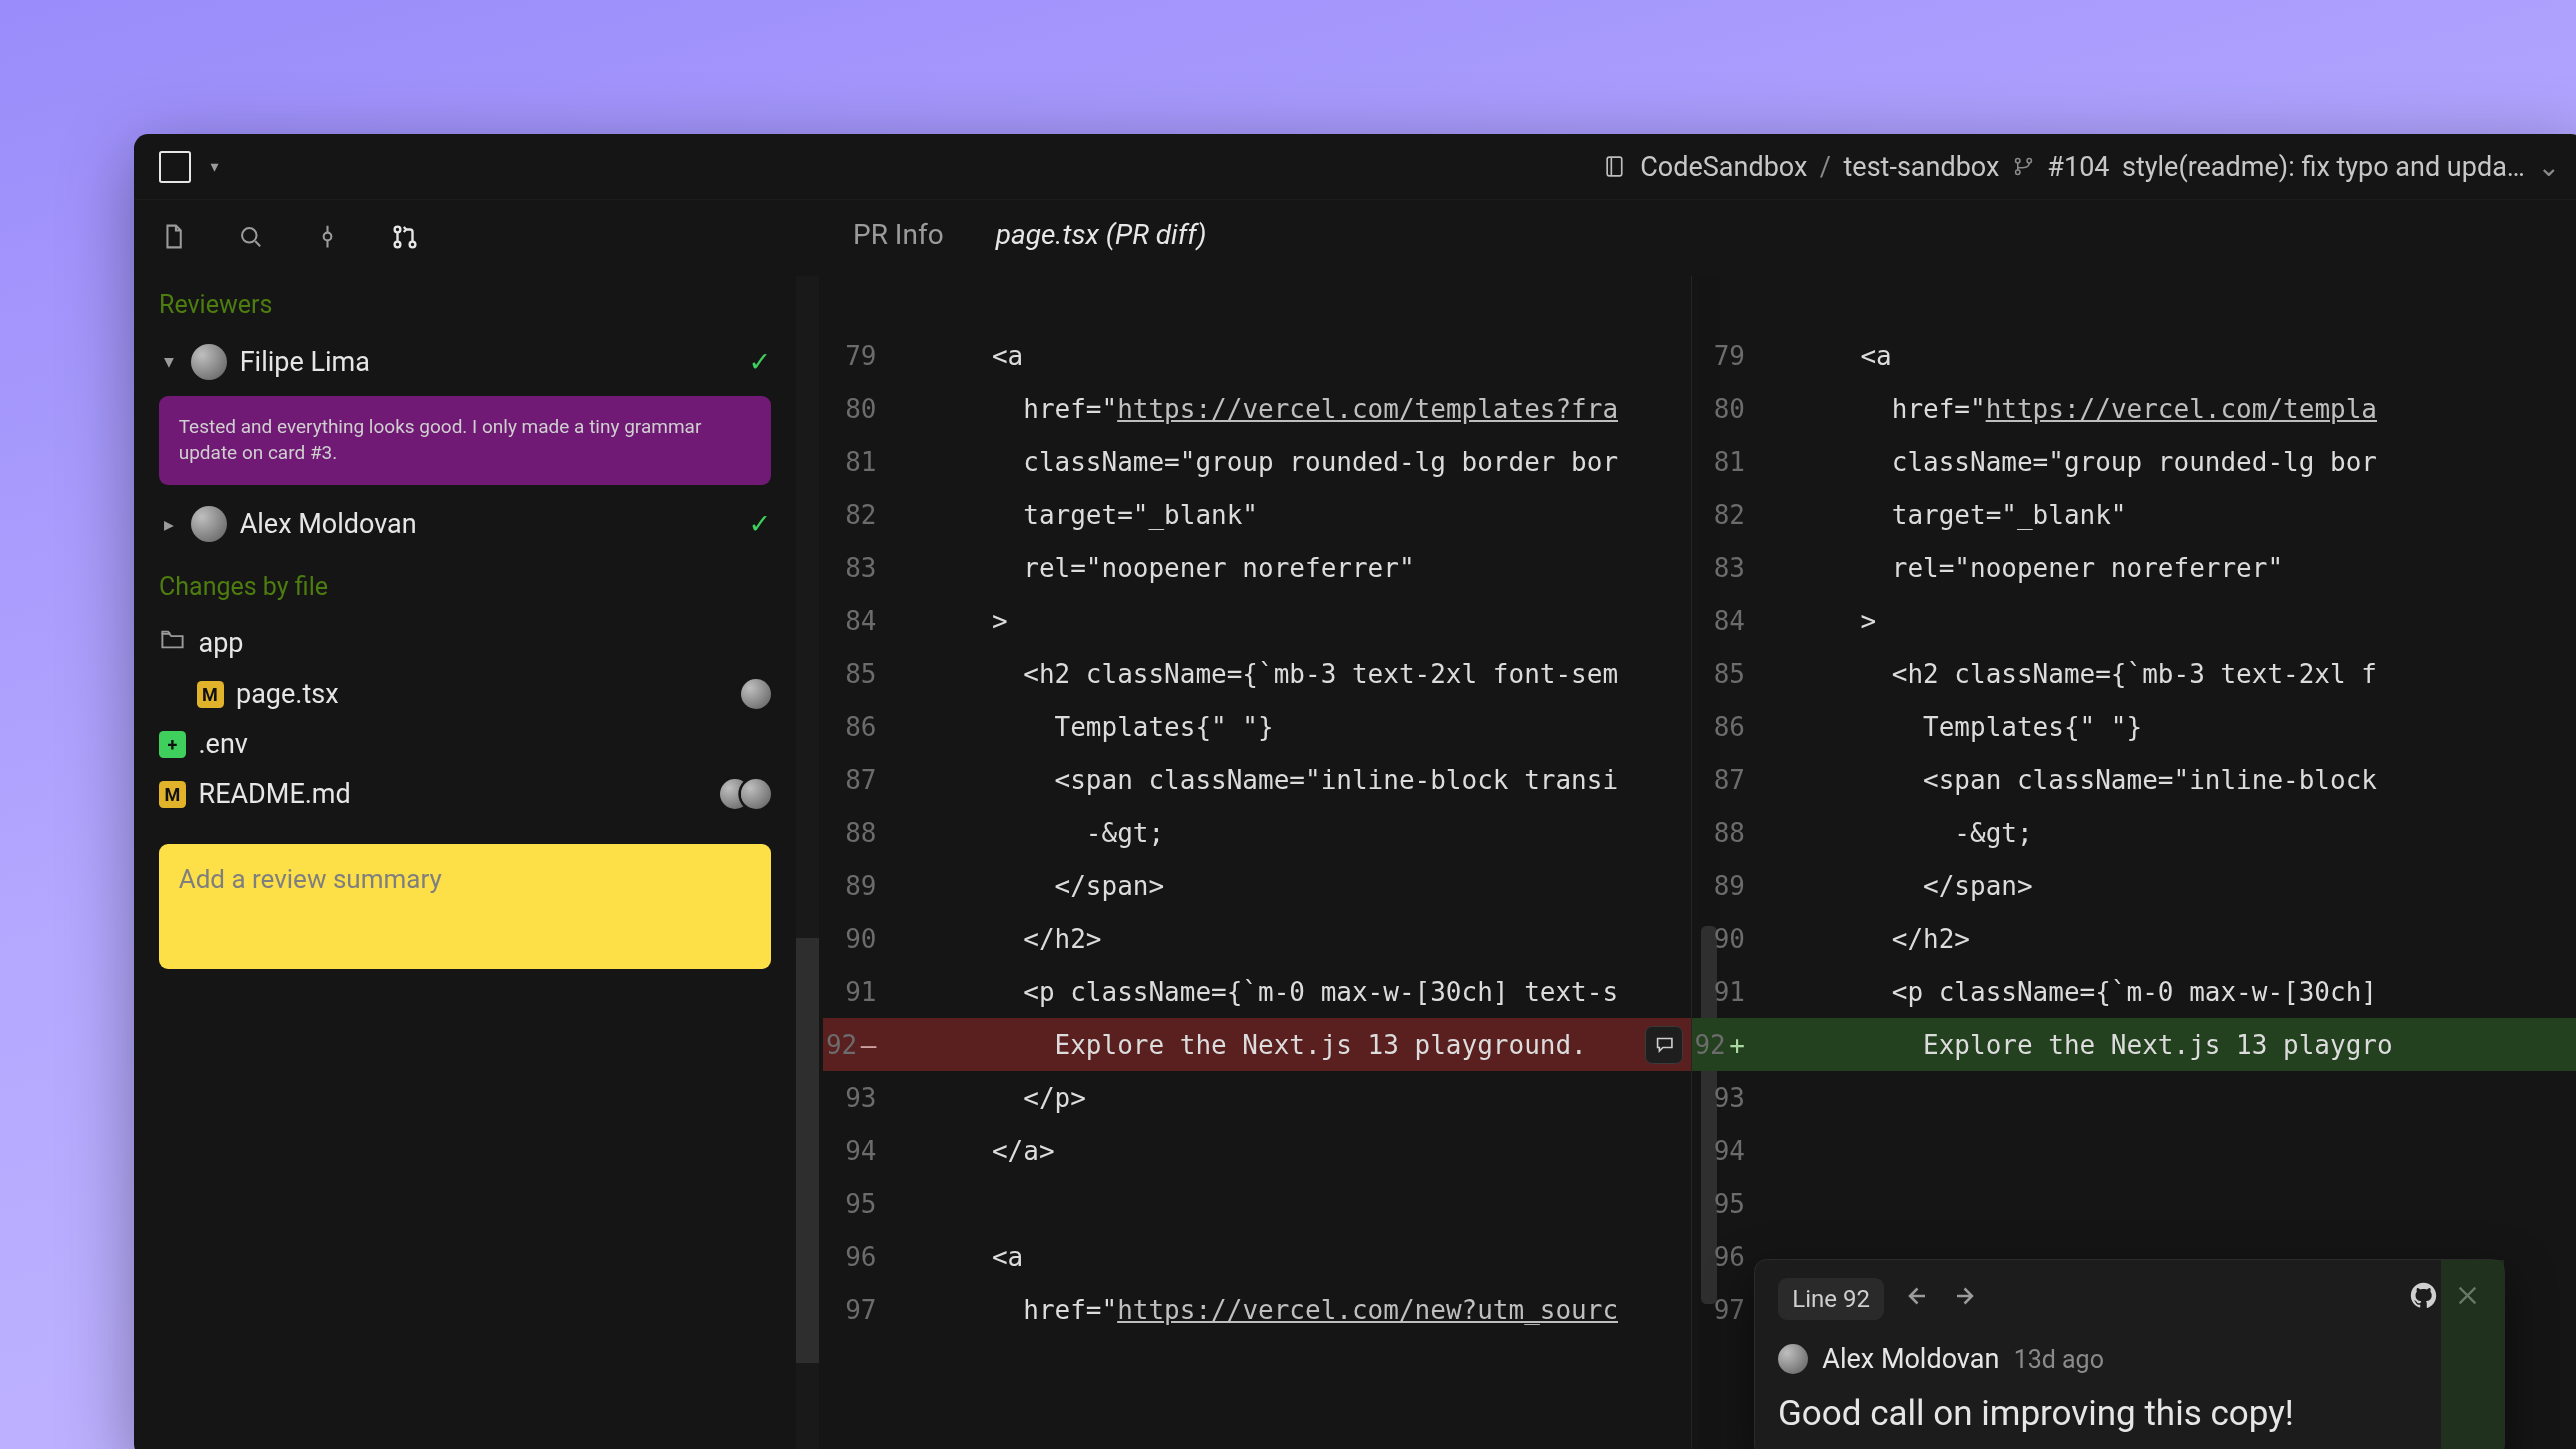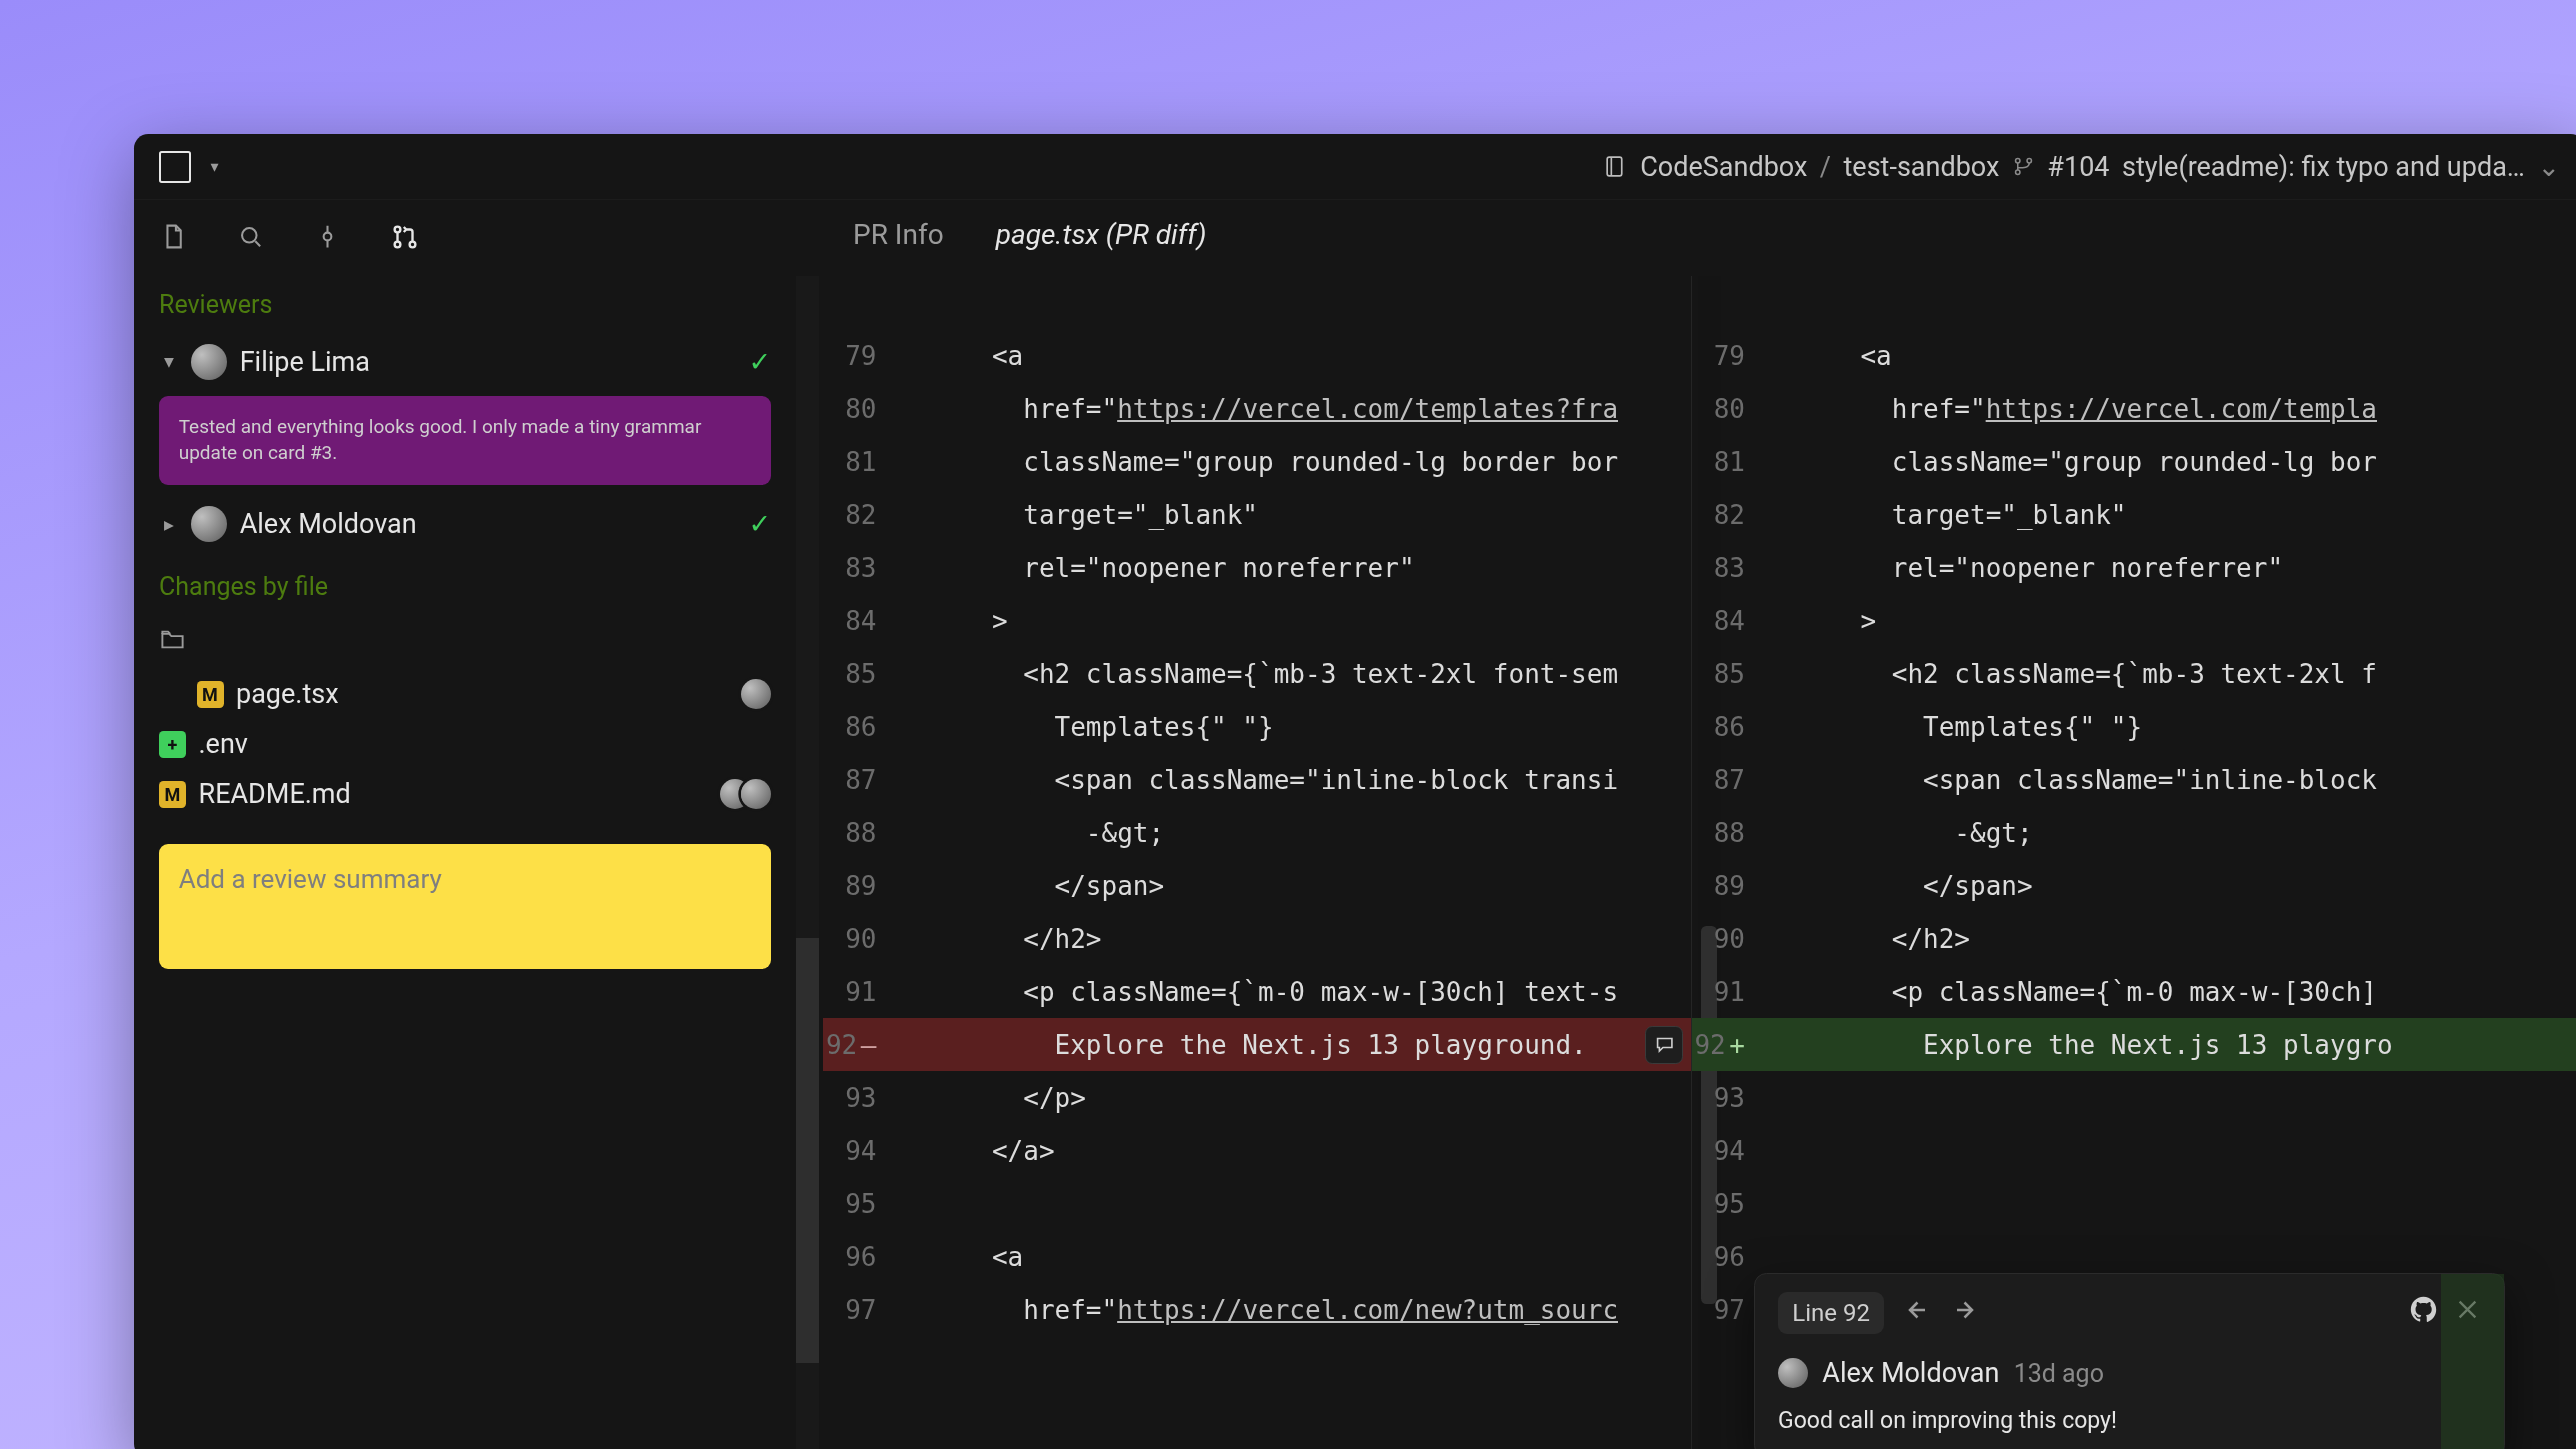--- a/index.html
+++ b/index.html
@@ -184,21 +184,21 @@
     border:0.9px solid #2b2b2b;
   }
   .comment-pop .pop-top { display:flex; align-items:center; gap:16px; }
   .line-chip { background:#2a2a2a; border-radius:9px; padding:7.2px 14.3px; font-size:24px; color:#cfcfcf; }
   .nav-arrows { display:flex; gap:21.5px; color:#9b9b9b; }
   .pop-top-spacer { flex:1; }
   .pop-top .icon { color:#bdbdbd; }
   .comment-author-row { display:flex; align-items:center; gap:14.3px; margin-top:23px; }
   .comment-author-row .author { font-size:27px; color:#e6e6e6; }
   .comment-author-row .time { color:#8a8a8a; font-size:25px; }
-  .comment-body { margin-top:18px; font-size:23px; color:#e6e6e6; }
+  .comment-body { margin-top:18px; font-size:35px; color:#e6e6e6; }
   .ghost-right-strip {
     position:absolute; right:0; top:0; bottom:0;
     width:63px;
     background:#23401f;
     opacity:.6;
   }
 </style>
 </head>
 <body>
 
@@ -269,20 +269,21 @@
         <span class="check">✓</span>
       </div>
 
       <div class="section-label" style="margin-top:16px">Changes by file</div>
 
       <div class="file-row">
         <span class="folder-ic"><svg width="27" height="27" viewBox="0 0 24 24" fill="none" stroke="#9b9b9b" stroke-width="1.7">
               <path d="M3 7h6l2 2h10v10H3z"></path>
               <path d="M3 7V5h5l2 2"></path>
             </svg></span>
+        <div class="name">app</div>
       </div>
 
       <div class="file-row">
         <span class="indent"></span>
         <span class="badge m">M</span>
         <div class="name">page.tsx</div>
         <div class="avatars-stack">
           <div class="avatar sm"></div>
         </div>
       </div>

